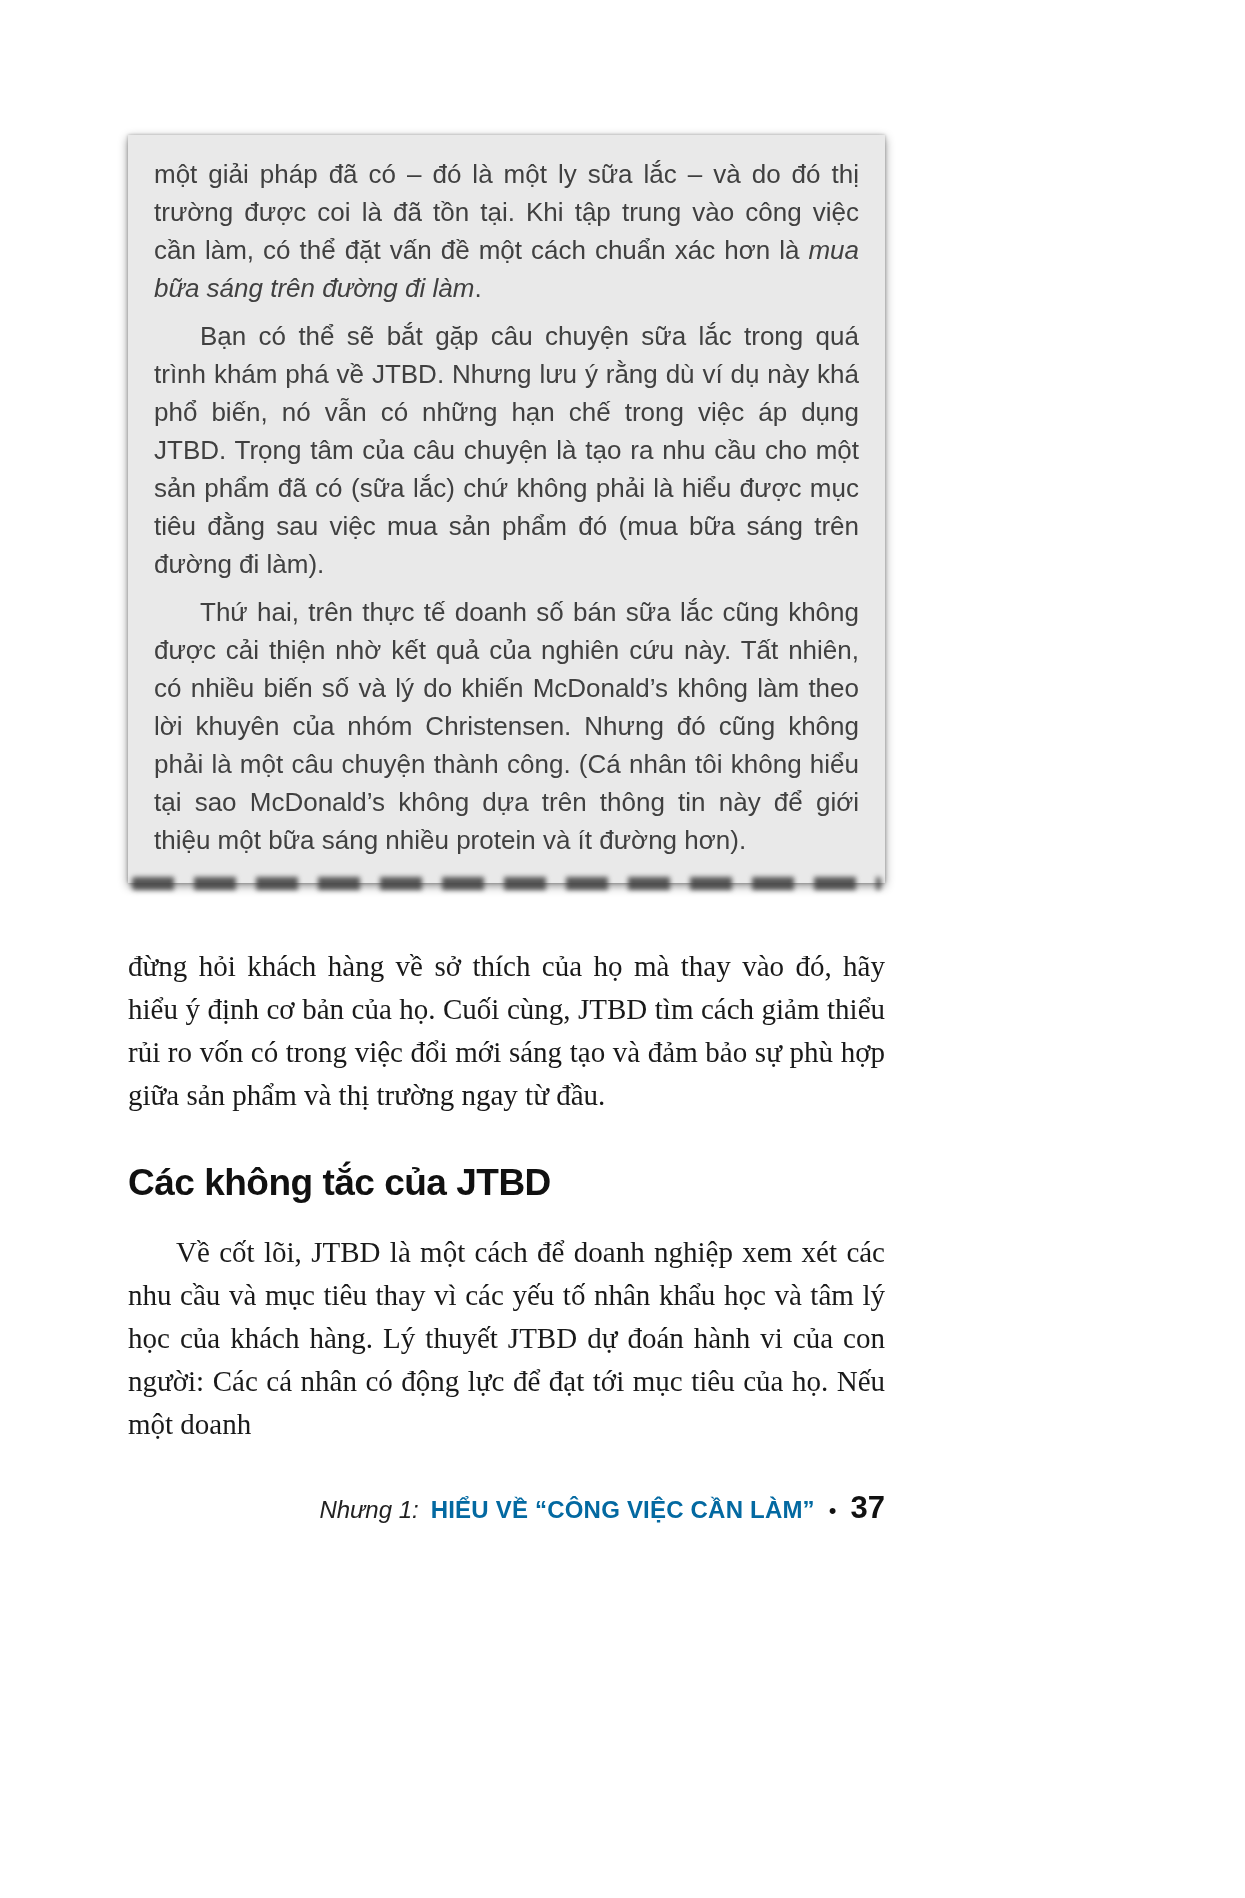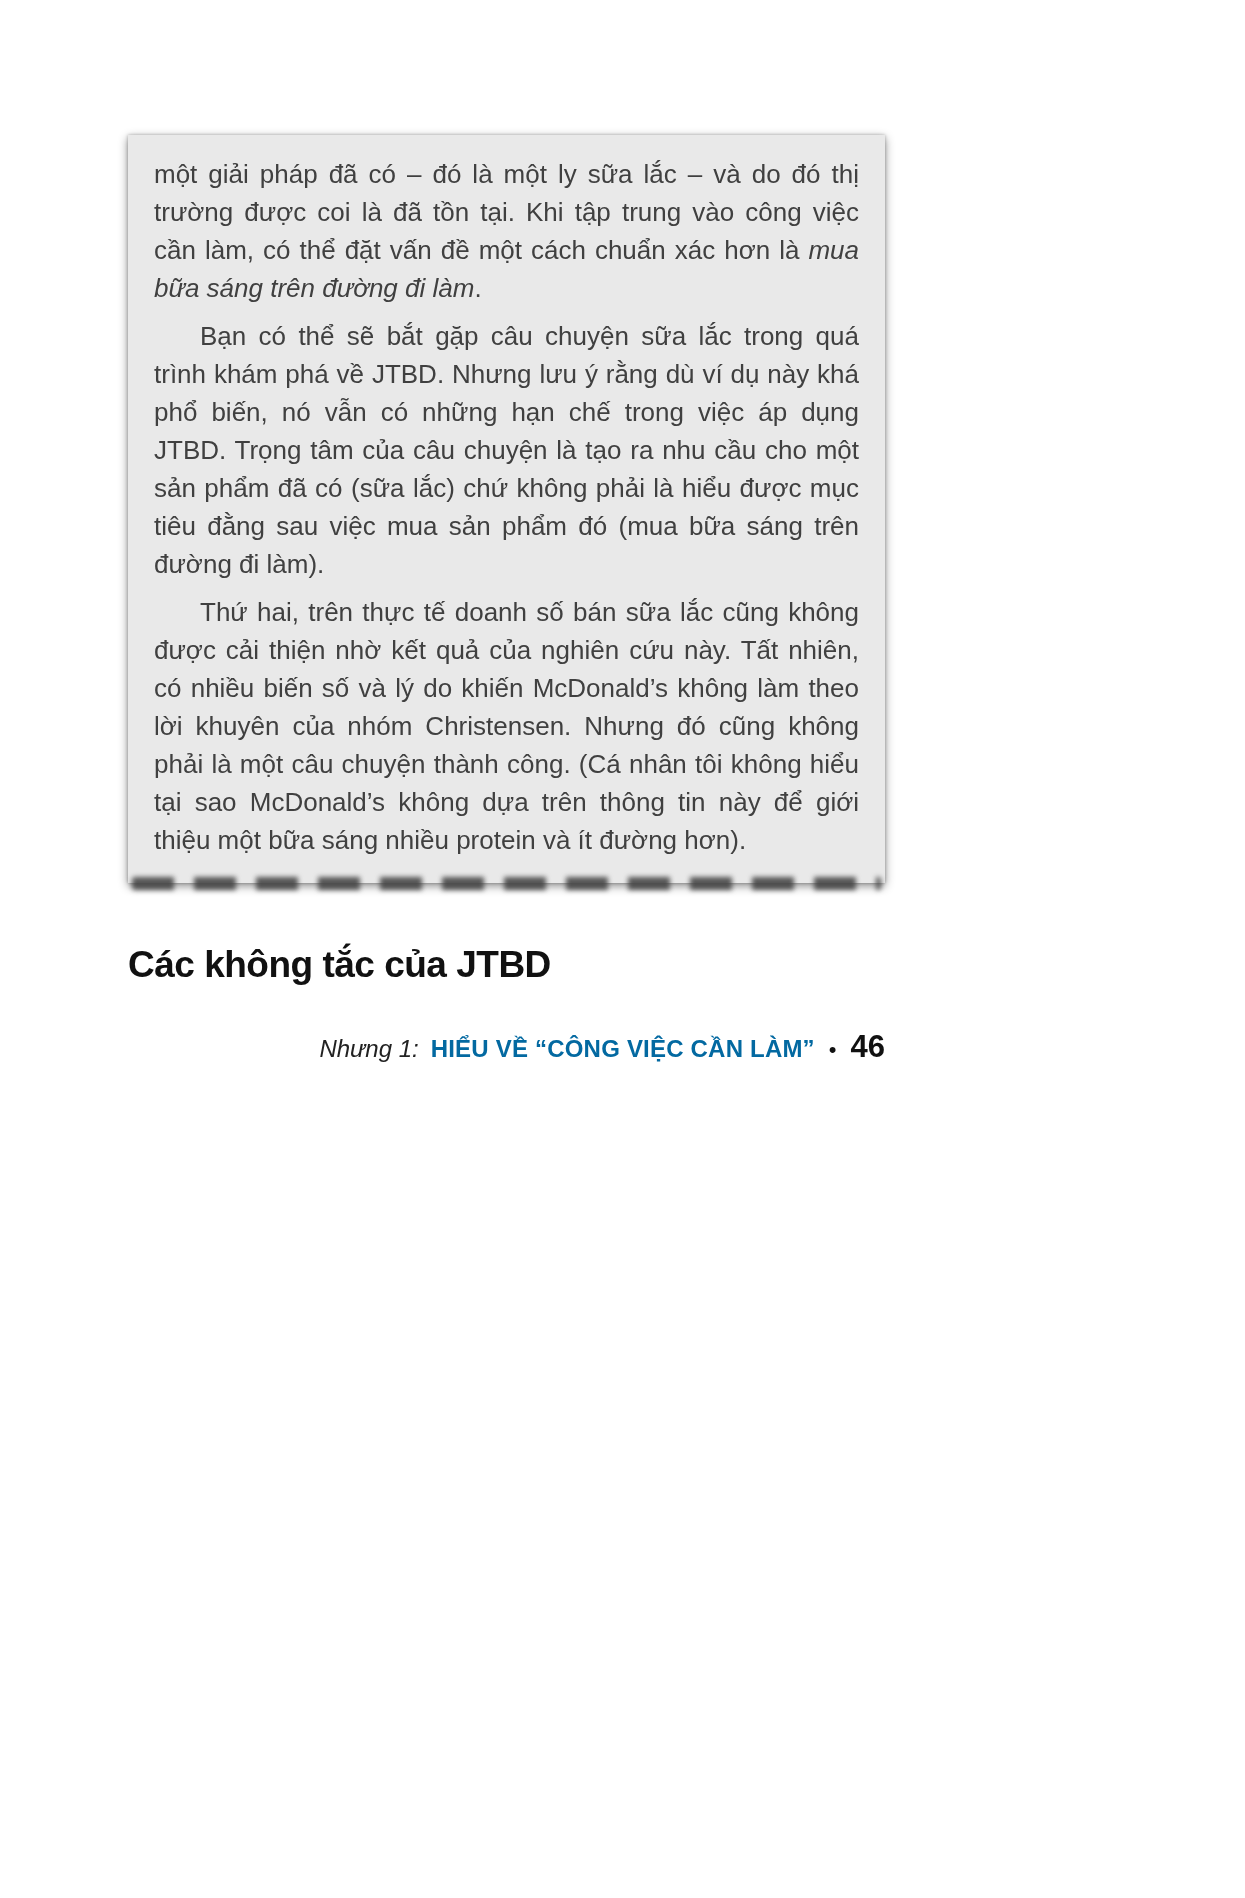--- a/index.html
+++ b/index.html
@@ -124,23 +124,25 @@
 <div class="column">
 
   <div class="excerpt-box">
     <p><span>một giải pháp đã có – đó là một ly sữa lắc – và do đó thị trường được coi là đã tồn tại. Khi tập trung vào công việc cần làm, có thể đặt vấn đề một cách chuẩn xác hơn là </span><em>mua bữa sáng trên đường đi làm</em><span>.</span></p>
     <p>Bạn có thể sẽ bắt gặp câu chuyện sữa lắc trong quá trình khám phá về JTBD. Nhưng lưu ý rằng dù ví dụ này khá phổ biến, nó vẫn có những hạn chế trong việc áp dụng JTBD. Trọng tâm của câu chuyện là tạo ra nhu cầu cho một sản phẩm đã có (sữa lắc) chứ không phải là hiểu được mục tiêu đằng sau việc mua sản phẩm đó (mua bữa sáng trên đường đi làm).</p>
     <p>Thứ hai, trên thực tế doanh số bán sữa lắc cũng không được cải thiện nhờ kết quả của nghiên cứu này. Tất nhiên, có nhiều biến số và lý do khiến McDonald’s không làm theo lời khuyên của nhóm Christensen. Nhưng đó cũng không phải là một câu chuyện thành công. (Cá nhân tôi không hiểu tại sao McDonald’s không dựa trên thông tin này để giới thiệu một bữa sáng nhiều protein và ít đường hơn).</p>
     <div class="torn-edge"></div>
   </div>
 
   <div class="body-text">
+    <p class="no-indent">đừng hỏi khách hàng về sở thích của họ mà thay vào đó, hãy hiểu ý định cơ bản của họ. Cuối cùng, JTBD tìm cách giảm thiểu rủi ro vốn có trong việc đổi mới sáng tạo và đảm bảo sự phù hợp giữa sản phẩm và thị trường ngay từ đầu.</p>
     <h2 class="section-heading">Các không tắc của JTBD</h2>
+    <p>Về cốt lõi, JTBD là một cách để doanh nghiệp xem xét các nhu cầu và mục tiêu thay vì các yếu tố nhân khẩu học và tâm lý học của khách hàng. Lý thuyết JTBD dự đoán hành vi của con người: Các cá nhân có động lực để đạt tới mục tiêu của họ. Nếu một doanh</p>
   </div>
 
   <div class="page-footer">
     <span class="chapter-label">Nhưng 1:</span>
     <span class="chapter-title">HIỂU VỀ “CÔNG VIỆC CẦN LÀM”</span>
     <span class="footer-separator">•</span>
-    <span class="page-number">46</span>
+    <span class="page-number">37</span>
   </div>
 
 </div>
 
 </body></html>

